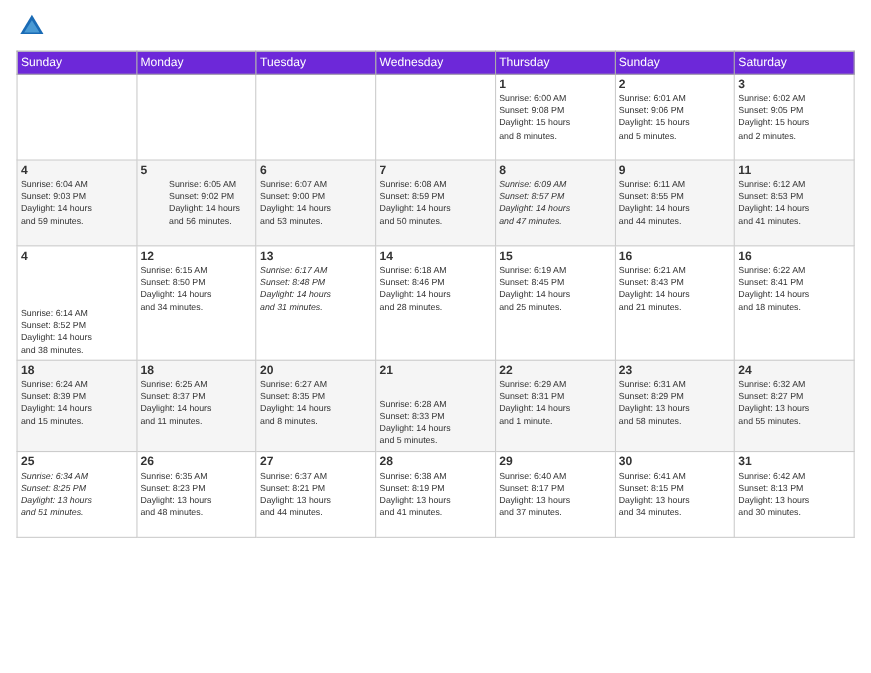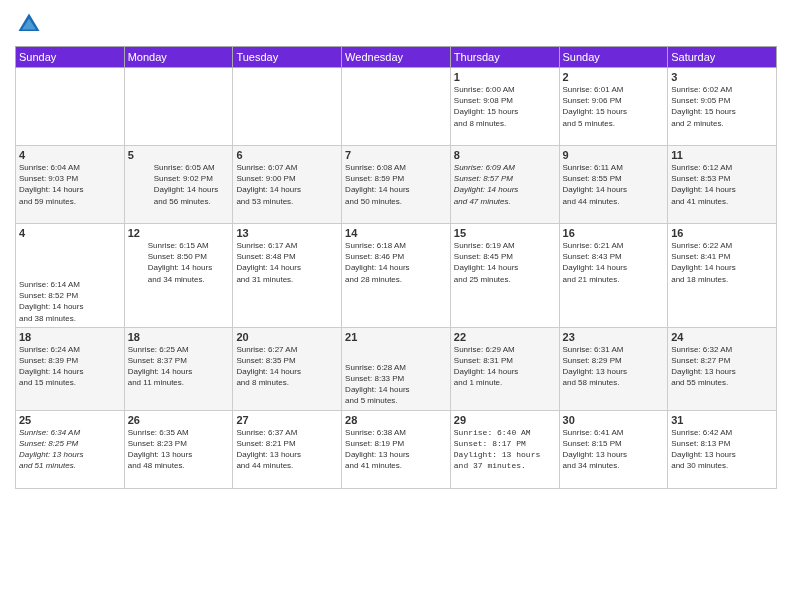--- a/index.html
+++ b/index.html
@@ -208,28 +208,28 @@
         <tr>
           <td>
             <span class="day-number">4</span>
             <div class="cell-content" style="white-space: pre-line; margin-top: 40px;">Sunrise: 6:14 AM
 Sunset: 8:52 PM
 Daylight: 14 hours
 and 38 minutes.</div>
           </td>
           <td>
             <span class="day-number">12</span>
-            <div class="cell-content" style="white-space: pre-line; margin-left: 20px;">Sunrise: 6:15 AM
+            <div class="cell-content" style="white-space: pre-line;">Sunrise: 6:15 AM
 Sunset: 8:50 PM
 Daylight: 14 hours
 and 34 minutes.</div>
           </td>
           <td>
             <span class="day-number">13</span>
-            <div class="cell-content" style="white-space: pre-line;">Sunrise: 6:17 AM
+            <div class="cell-content" style="white-space: pre-line; font-style: italic;">Sunrise: 6:17 AM
 Sunset: 8:48 PM
 Daylight: 14 hours
 and 31 minutes.</div>
           </td>
           <td>
             <span class="day-number">14</span>
             <div class="cell-content" style="white-space: pre-line;">Sunrise: 6:18 AM
 Sunset: 8:46 PM
 Daylight: 14 hours
 and 28 minutes.</div>
@@ -331,21 +331,21 @@
           </td>
           <td>
             <span class="day-number">28</span>
             <div class="cell-content" style="white-space: pre-line;">Sunrise: 6:38 AM
 Sunset: 8:19 PM
 Daylight: 13 hours
 and 41 minutes.</div>
           </td>
           <td>
             <span class="day-number">29</span>
-            <div class="cell-content" style="white-space: pre-line; font-family: Liberation Mono, monospace;">Sunrise: 6:40 AM
+            <div class="cell-content" style="white-space: pre-line;">Sunrise: 6:40 AM
 Sunset: 8:17 PM
 Daylight: 13 hours
 and 37 minutes.</div>
           </td>
           <td>
             <span class="day-number">30</span>
             <div class="cell-content" style="white-space: pre-line;">Sunrise: 6:41 AM
 Sunset: 8:15 PM
 Daylight: 13 hours
 and 34 minutes.</div>

